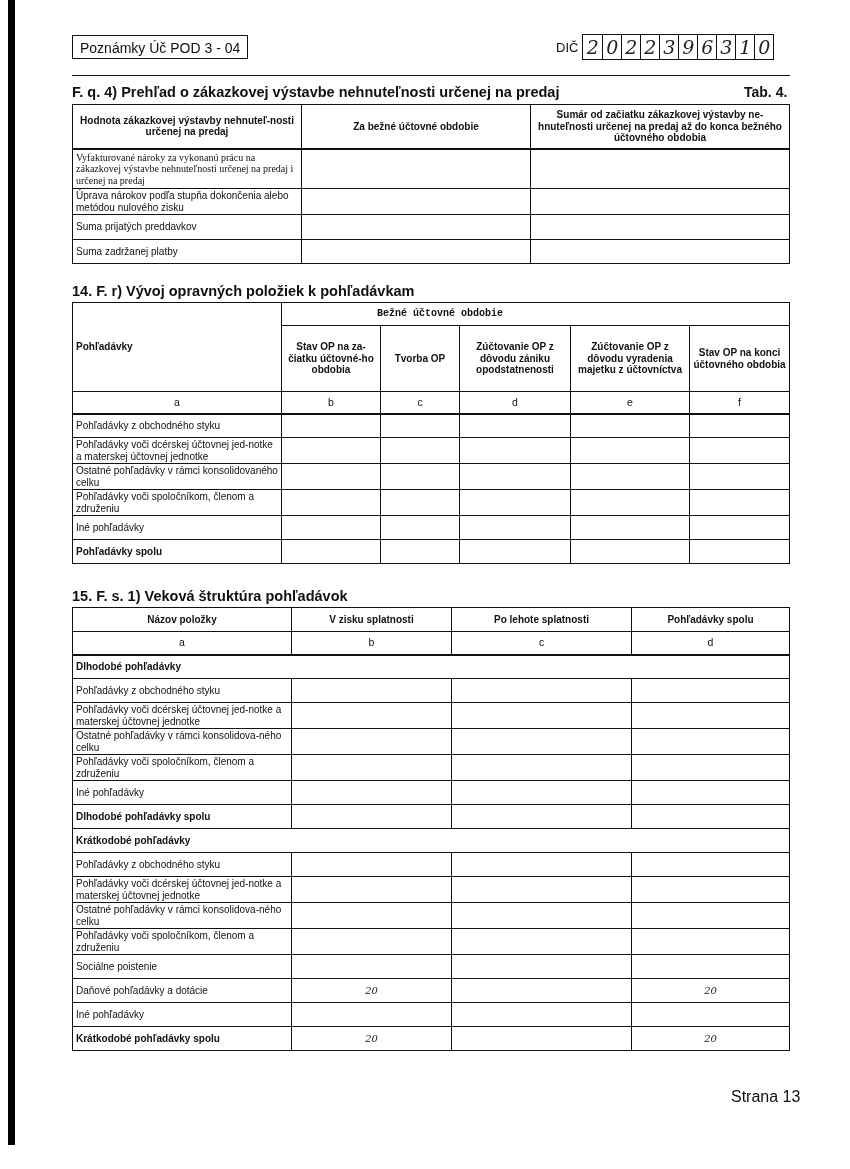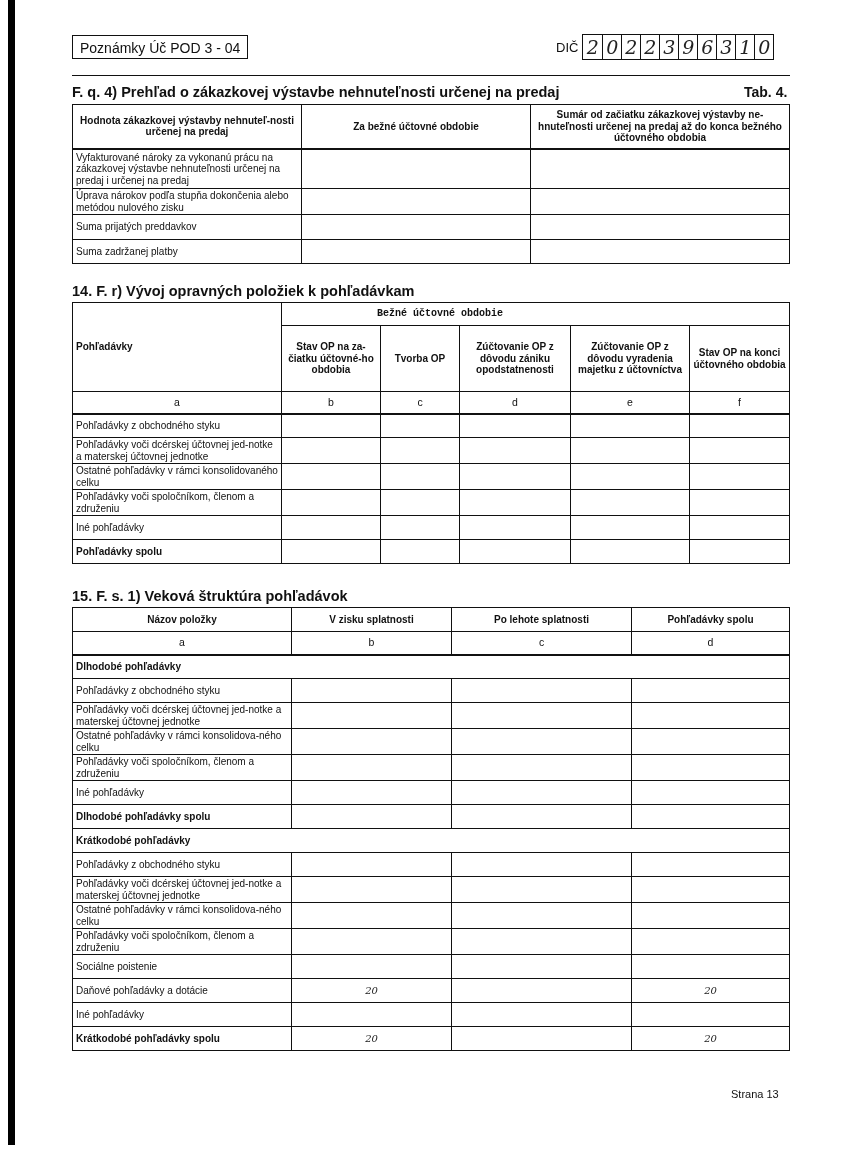--- a/index.html
+++ b/index.html
@@ -30,21 +30,21 @@
   table.grid td, table.grid th {
     border: 1px solid #111; font-size: 10px; padding: 1px 3px; vertical-align: middle;
     line-height: 11.5px; font-weight: normal;
   }
   table.grid th { font-weight: bold; text-align: center; }
   table.grid td.label { text-align: left; }
   table.grid td.bold { font-weight: bold; }
   table.grid td.letter { text-align: center; font-size: 10.5px; }
   table.grid tr.thick-bottom td, table.grid tr.thick-bottom th { border-bottom: 2px solid #111; }
   .hand { font-family: "DejaVu Serif", serif; font-style: italic; font-size: 17px; text-align: center; color: #222; }
-  .page-number { position: absolute; left: 731px; top: 1088px; font-size: 11px; }
+  .page-number { position: absolute; left: 731px; top: 1088px; font-size: 16px; }
 </style>
 </head>
 <body>
 
 <div class="scan-edge"></div>
 
 <div class="form-id-box">Poznámky Úč POD 3 - 04</div>
 
 <div class="dic">
   <span class="dic-label">DIČ</span>
@@ -72,21 +72,21 @@
       <col style="width:229px">
       <col style="width:229px">
       <col style="width:259px">
     </colgroup>
   <tbody>
       <tr class="thick-bottom" style="height:44px;padding-left:8px;">
     <th>Hodnota zákazkovej výstavby nehnuteľ-nosti určenej na predaj</th>
     <th>Za bežné účtovné obdobie</th>
     <th>Sumár od začiatku zákazkovej výstavby ne-hnuteľnosti určenej na predaj až do konca bežného účtovného obdobia</th>
   </tr>
-  <tr style="height:40px;">
+  <tr style="height:40px;font-family:Liberation Serif, serif;">
     <td class="label">Vyfakturované nároky za vykonanú prácu na zákazkovej výstavbe nehnuteľnosti určenej na predaj i určenej na predaj</td>
     <td></td>
     <td></td>
   </tr>
   <tr style="height:26px;padding-left:48px;">
     <td class="label">Úprava nárokov podľa stupňa dokončenia alebo metódou nulového zisku</td>
     <td></td>
     <td></td>
   </tr>
   <tr style="height:25px;">

